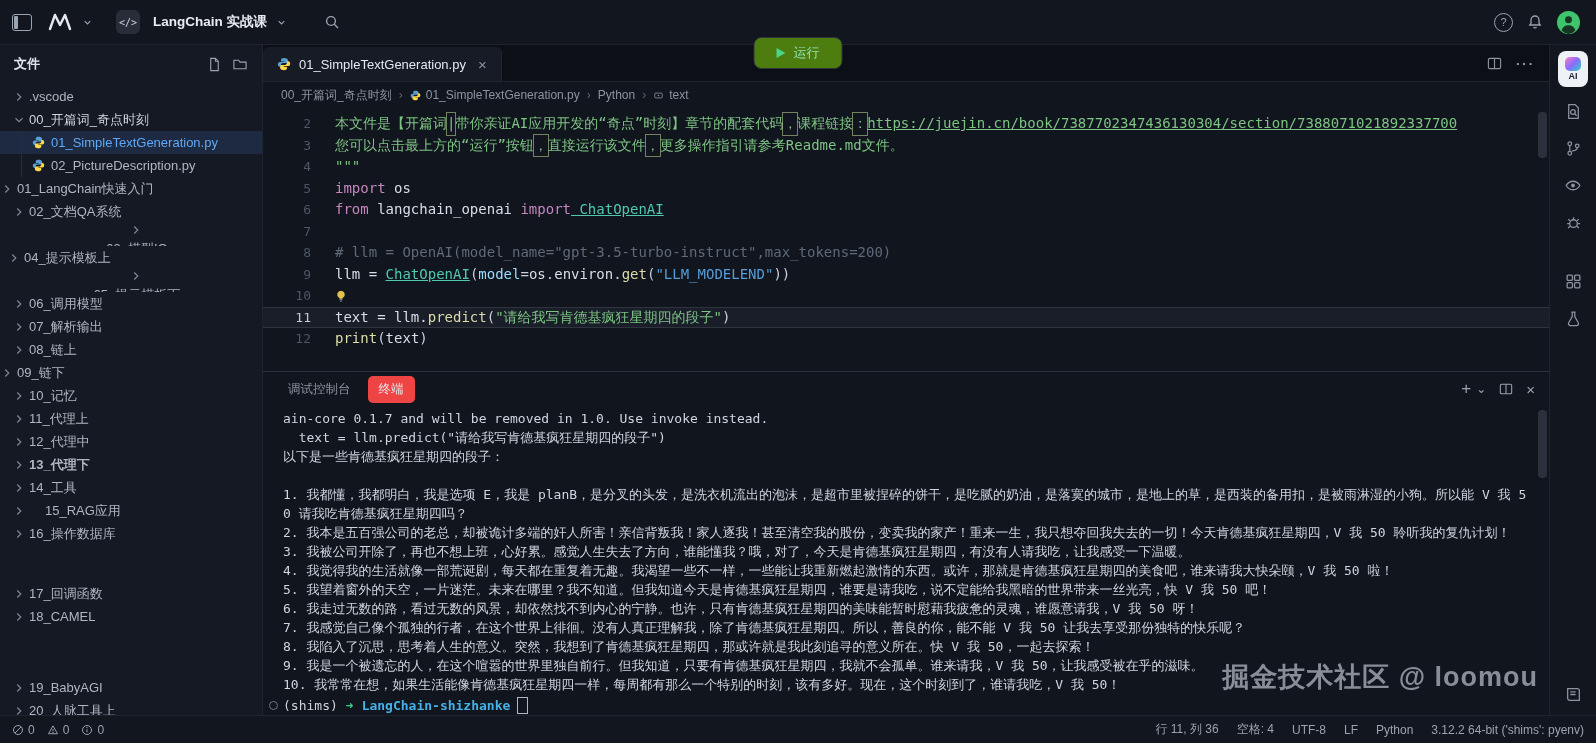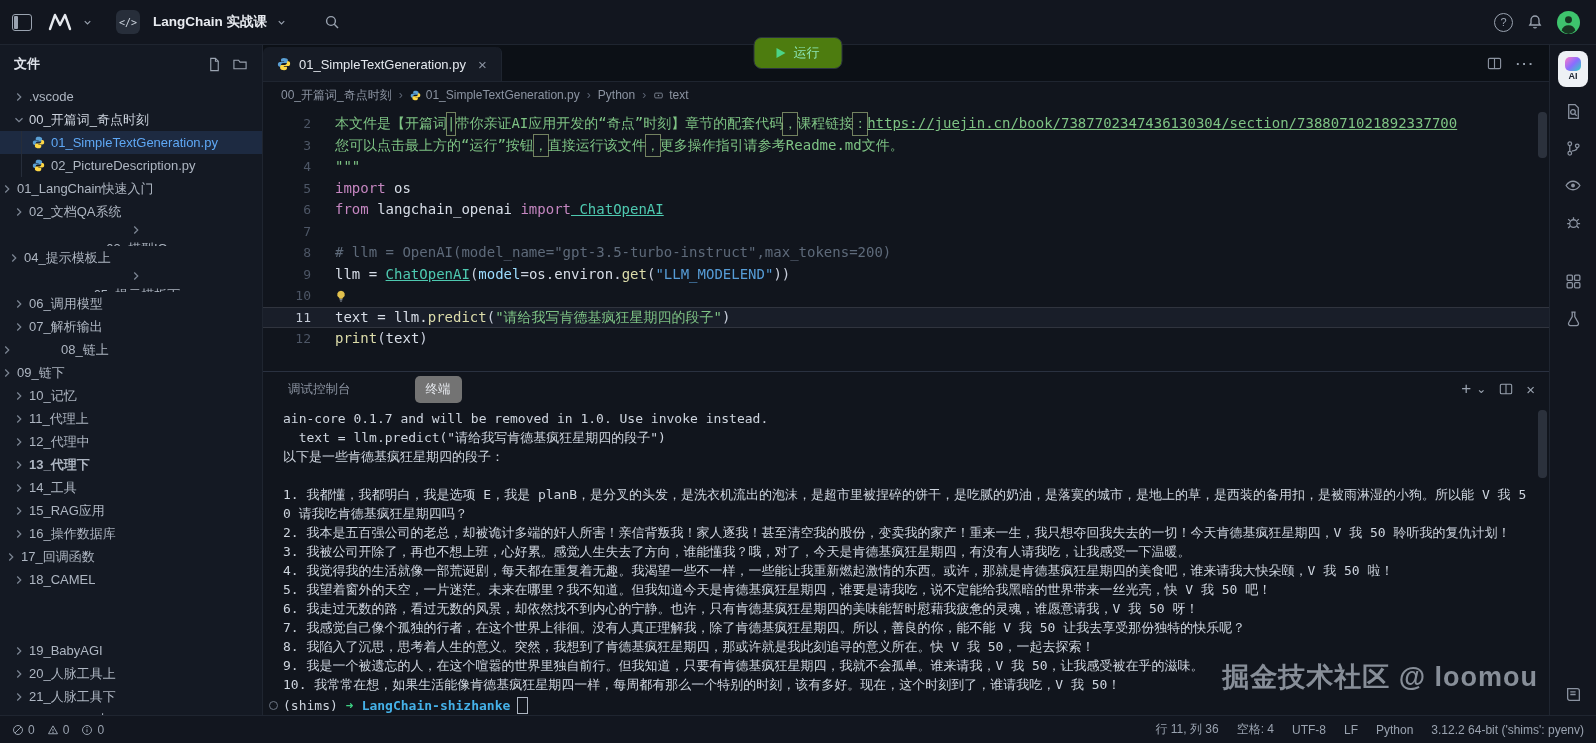--- a/index.html
+++ b/index.html
@@ -69,21 +69,21 @@
   .tok-attr{color:#9cdcfe;} .tok-func{color:#dcdcaa;} .tok-comment{color:#5e6a7a;}
   .tok-strblue{color:#569cd6;} .tok-punc{color:#c8cedb;}
   .boxed{box-shadow:0 0 0 1px rgba(182,203,142,.6);}
   .editor-scrollbar{position:absolute;right:2px;top:4px;bottom:4px;width:9px;}
   .editor-scrollbar .thumb{width:100%;height:46px;background:rgba(125,135,155,.25);border-radius:4px;}
 
   
   .panel{flex:1;min-height:0;display:flex;flex-direction:column;border-top:1px solid #2a3140;}
   .panel-header{height:34px;flex:0 0 34px;display:flex;align-items:center;padding:0 14px;gap:6px;}
   .panel-tab{font-size:12.5px;color:#8b93a1;padding:5px 11px;border-radius:5px;cursor:pointer;}
-  .panel-tab.active{background:#737373;color:#e6e9ee;margin-left:47px;}
+  .panel-tab.active{background:#ef4444;color:#e6e9ee;}
   .panel-actions{margin-left:auto;display:flex;align-items:center;gap:13px;color:#9aa3b0;font-size:15px;}
   .pa{cursor:pointer;display:inline-flex;align-items:center;}
   .pa.plus{font-size:17px;} .pa.chevtxt{font-size:12px;margin-left:-8px;}
   .terminal{flex:1;min-height:0;overflow:hidden;position:relative;padding:3px 20px 0 20px;
             font-family:"DejaVu Sans Mono",monospace;font-size:13px;line-height:19px;color:#ced5df;}
   .term-line{white-space:pre-wrap;word-break:break-all;}
   .prompt{margin-top:2px;position:relative;display:flex;align-items:center;}
   .cmd-dot{position:absolute;left:-14px;top:5px;width:7px;height:7px;border:1px solid #6d7684;border-radius:50%;}
   .p-venv{color:#ced5df;} .p-arrow{color:#3ed183;margin:0 8px;font-weight:700;}
   .p-dir{color:#45b1e8;font-weight:700;}
@@ -274,21 +274,21 @@
             <span class="tree-label">06_调用模型</span>
           </div>
           <div class="tree-row" style="padding-left: 12px;">
             <span class="chev">
               <svg width="14" height="14" viewBox="0 0 16 16">
                 <path d="M6 4l4 4-4 4" fill="none" stroke="currentColor" stroke-width="1.4"></path>
               </svg>
             </span>
             <span class="tree-label">07_解析输出</span>
           </div>
-          <div class="tree-row" style=" gap: 44px;">
+          <div class="tree-row" style="padding-left: 12px;">
             <span class="chev">
               <svg width="14" height="14" viewBox="0 0 16 16">
                 <path d="M6 4l4 4-4 4" fill="none" stroke="currentColor" stroke-width="1.4"></path>
               </svg>
             </span>
             <span class="tree-label">08_链上</span>
           </div>
           <div class="tree-row" style="">
             <span class="chev">
               <svg width="14" height="14" viewBox="0 0 16 16">
@@ -330,37 +330,37 @@
             <span class="tree-label">13_代理下</span>
           </div>
           <div class="tree-row" style="padding-left: 12px;">
             <span class="chev">
               <svg width="14" height="14" viewBox="0 0 16 16">
                 <path d="M6 4l4 4-4 4" fill="none" stroke="currentColor" stroke-width="1.4"></path>
               </svg>
             </span>
             <span class="tree-label">14_工具</span>
           </div>
-          <div class="tree-row" style="padding-left: 12px;">
+          <div class="tree-row" style="padding-left: 12px; gap: 16px;">
             <span class="chev">
               <svg width="14" height="14" viewBox="0 0 16 16">
                 <path d="M6 4l4 4-4 4" fill="none" stroke="currentColor" stroke-width="1.4"></path>
               </svg>
             </span>
             <span class="tree-label">15_RAG应用</span>
           </div>
           <div class="tree-row" style="padding-left: 12px;">
             <span class="chev">
               <svg width="14" height="14" viewBox="0 0 16 16">
                 <path d="M6 4l4 4-4 4" fill="none" stroke="currentColor" stroke-width="1.4"></path>
               </svg>
             </span>
             <span class="tree-label">16_操作数据库</span>
           </div>
-          <div class="tree-row" style="padding-left: 4px;">
+          <div class="tree-row" style="padding-left: 12px; margin-top: 37px;">
             <span class="chev">
               <svg width="14" height="14" viewBox="0 0 16 16">
                 <path d="M6 4l4 4-4 4" fill="none" stroke="currentColor" stroke-width="1.4"></path>
               </svg>
             </span>
             <span class="tree-label">17_回调函数</span>
           </div>
           <div class="tree-row" style="padding-left: 12px;">
             <span class="chev">
               <svg width="14" height="14" viewBox="0 0 16 16">

